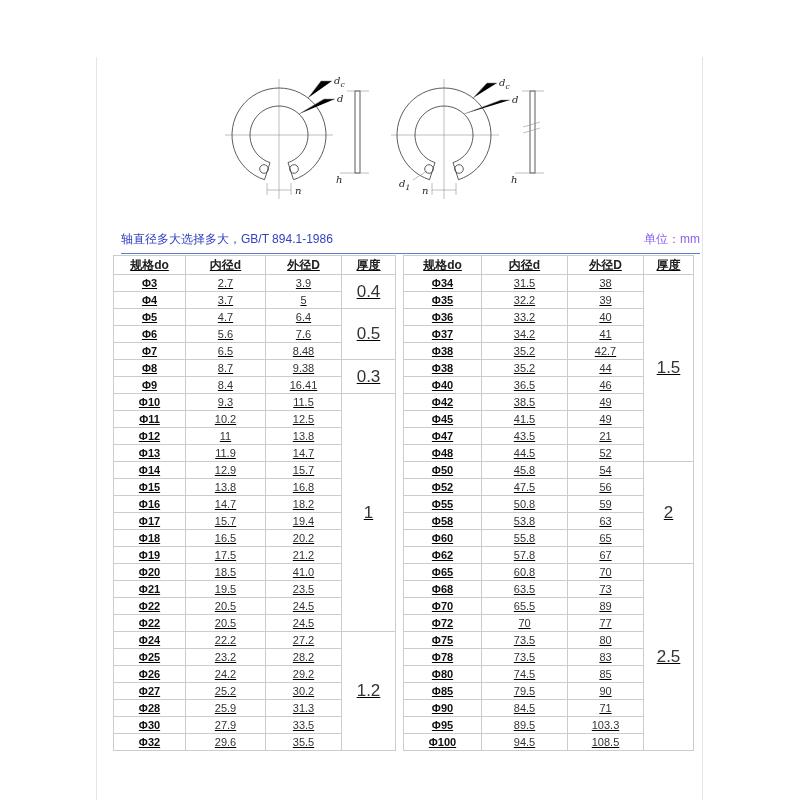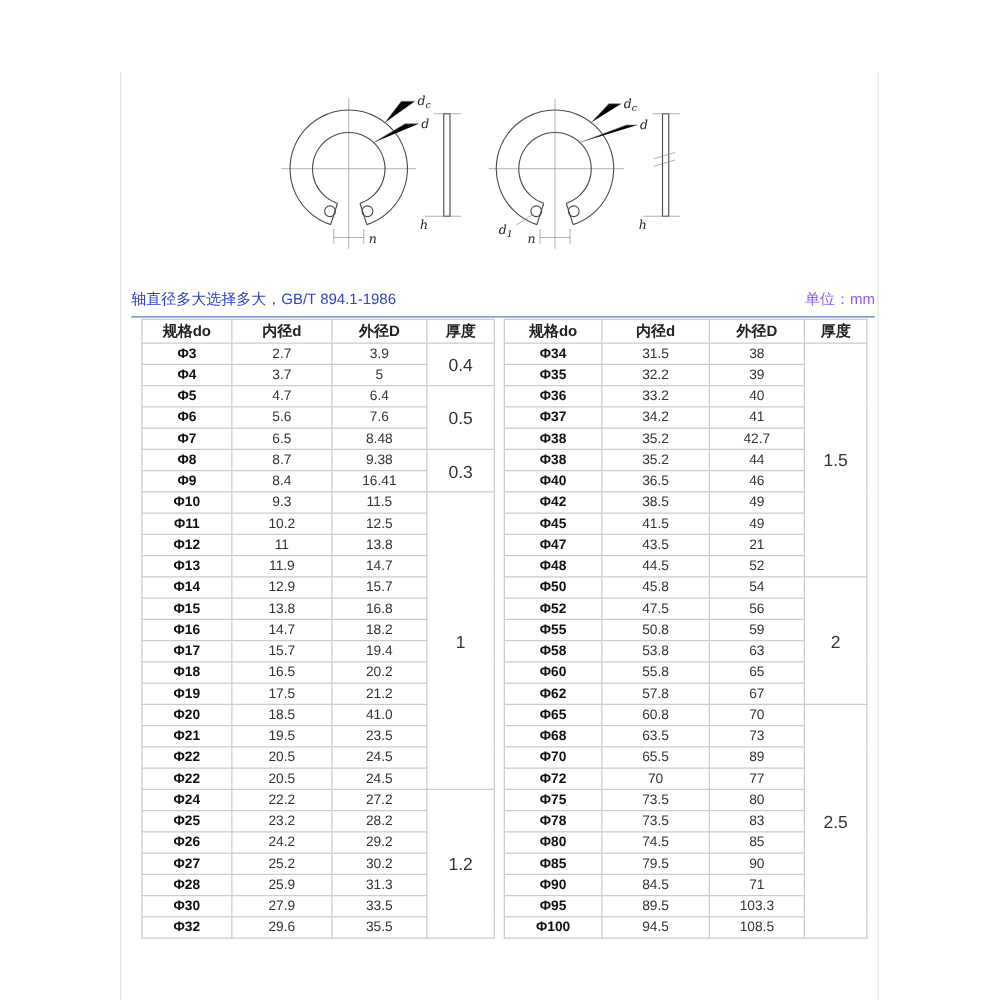--- a/index.html
+++ b/index.html
@@ -12,33 +12,33 @@
     position: absolute; left: 96px; top: 57px; width: 607px; height: 743px;
     border-left: 1px solid #e4e4e4; border-right: 1px solid #e4e4e4;
   }
   .diagram-area { position: relative; height: 170px; }
   .diagram-area svg { position: absolute; top: 2px; }
   #diagram-left  { left: 112px; }
   #diagram-right { left: 292px; }
 
   .note-row {
     display: flex; justify-content: space-between; align-items: flex-end;
-    margin: 4px 2px 0 8px; padding-bottom: 5px;
+    margin: 4px 2px 0 24px; padding-bottom: 5px;
     border-bottom: 1px solid #5b7ed0;
   }
   .note-text { color: #3342c0; font-size: 12px; }
   .unit-text { color: #8b5cf6; font-size: 12px; }
 
-  .tables-row { display: flex; gap: 7px; margin: 1px 2px 0 16px; align-items: center; }
+  .tables-row { display: flex; gap: 7px; margin: 1px 2px 0 16px; align-items: center; text-decoration: underline; }
   table { border-collapse: collapse; table-layout: fixed; }
   th, td { border: 1px solid #cccccc; text-align: center; vertical-align: middle; padding: 0 2px; }
   th { font-size: 12px; color: #222222; height: 19px; font-weight: bold; }
   td { font-size: 11px; color: #333333; height: 16px; line-height: 16px; }
   td.spec { font-weight: bold; color: #111111; }
-  td.thickness { font-size: 14px; color: #333333; }
+  td.thickness { font-size: 17px; color: #333333; }
 
   svg line, svg path, svg circle, svg rect { stroke: #4a4a4a; stroke-width: 0.9; fill: none; }
   svg .thin { stroke: #8a8a8a; stroke-width: 0.55; }
   svg text { font-family: "DejaVu Serif", serif; font-style: italic; font-size: 10px; fill: #222222; stroke: none; }
 </style>
 </head>
 <body>
 
 <div class="content">
 

